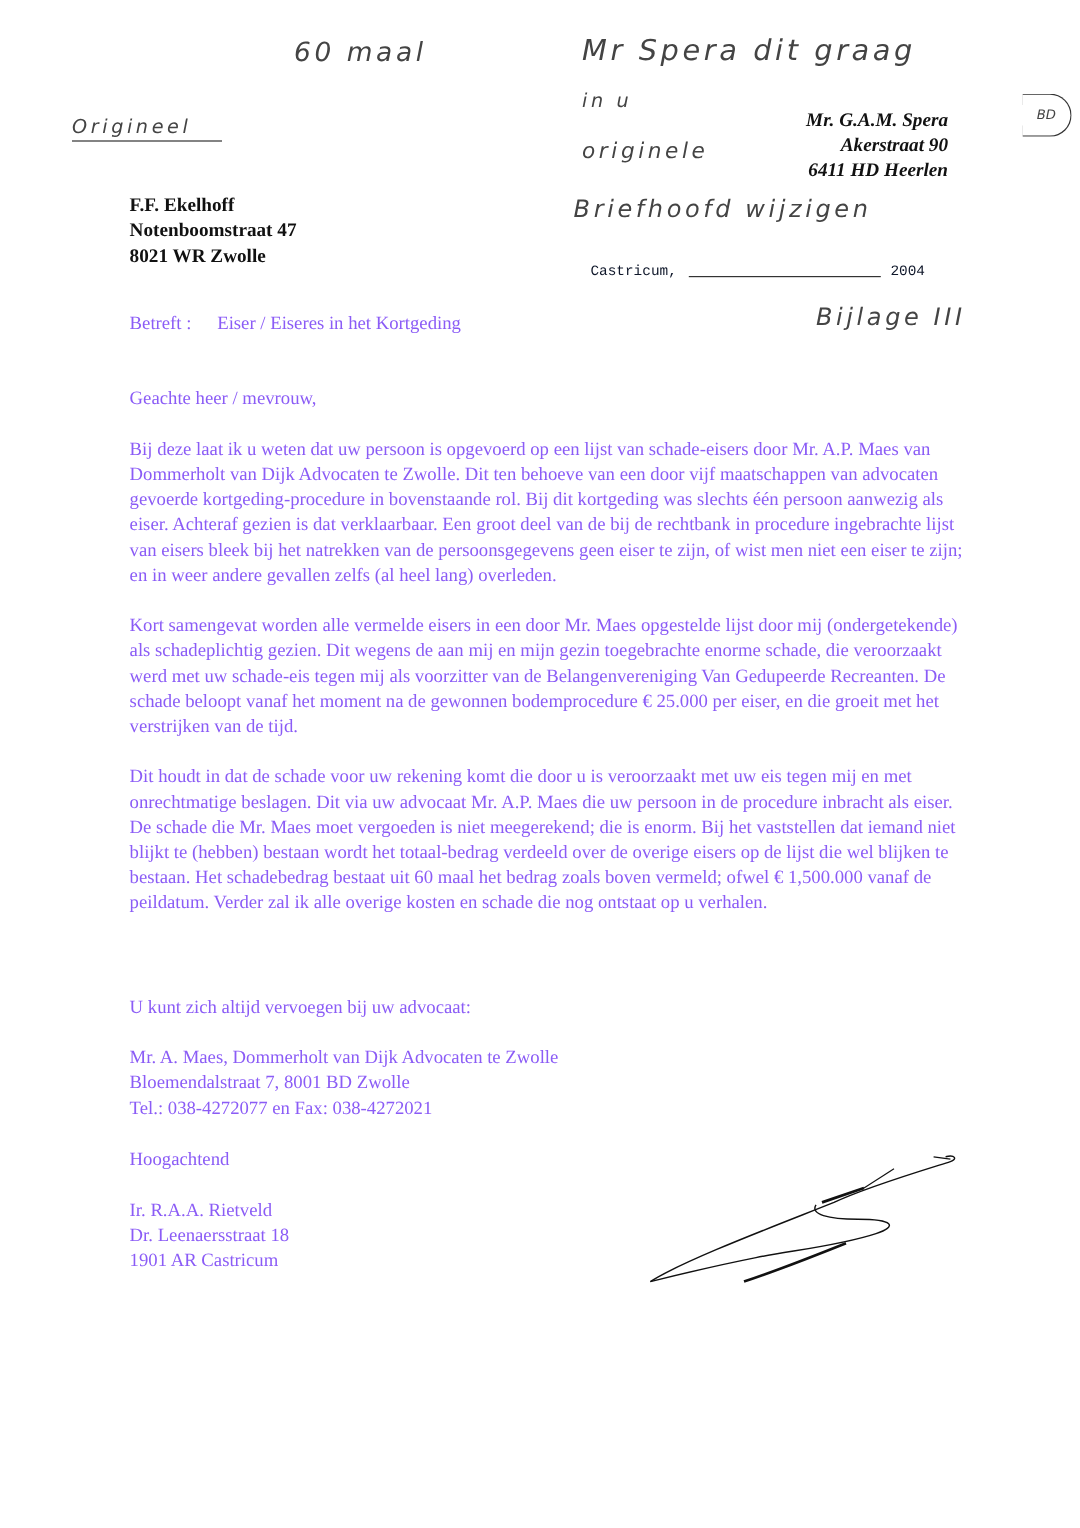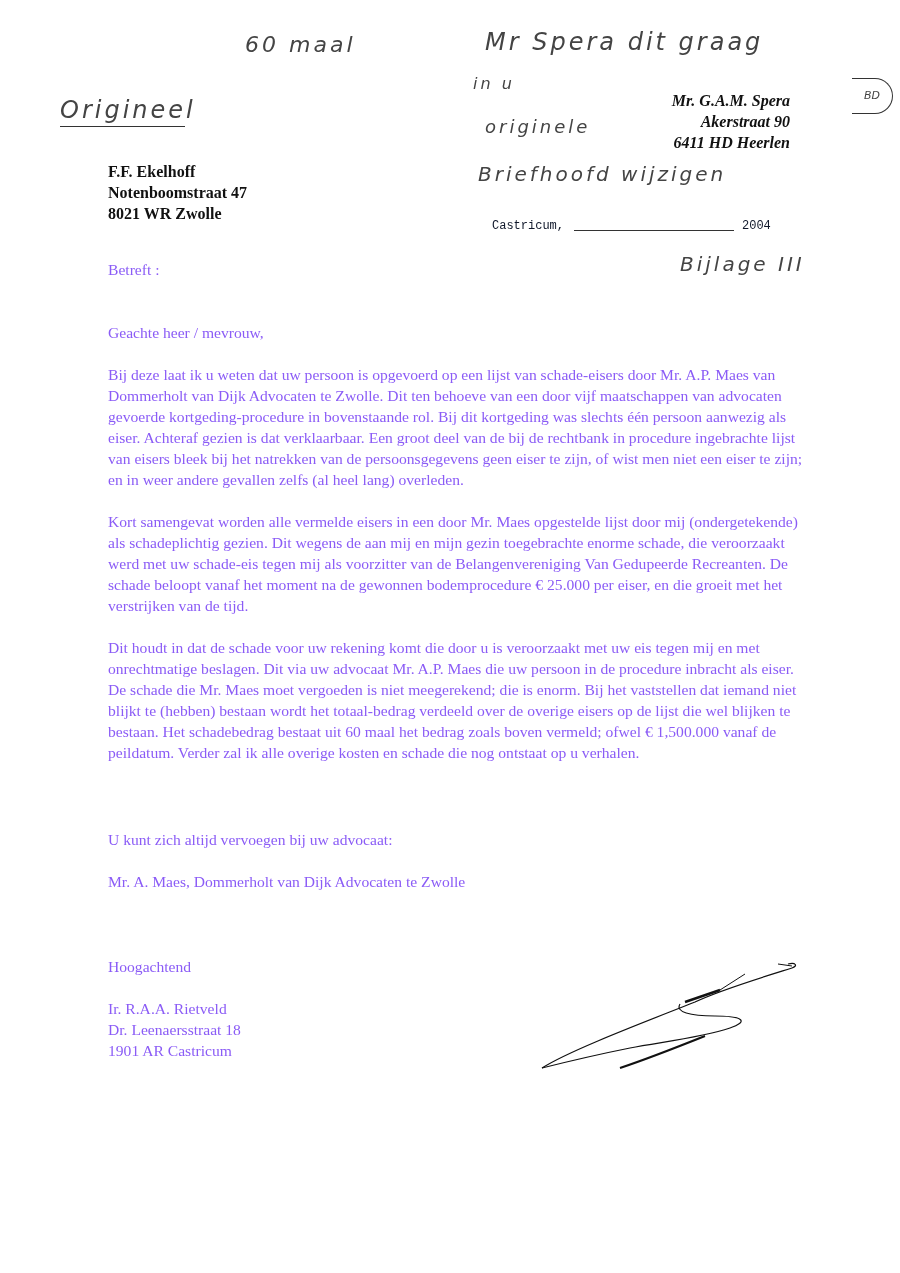--- a/index.html
+++ b/index.html
@@ -11,23 +11,23 @@
   .sender { font-weight: bold; font-size: 16px; line-height: 21px; }
   .recip { font-weight: bold; font-style: italic; font-size: 16px; line-height: 21px; text-align: right; }
   .mono { font-family: "Liberation Mono", monospace; font-size: 12px; color: #0f172a; }
   .body-text { font-size: 15.6px; line-height: 21px; color: #8b5cf6; }
   p { margin: 0; }
 </style>
 </head>
 <body>
 
 <div class="abs hand" style="left:245px; top:20px; font-size:22px;margin-top:12px;">60 maal</div>
-<div class="abs hand" style="left:60px; top:96px; font-size:24px; border-bottom:1.5px solid #333; padding-bottom:2px; width:125px;">Origineel</div>
+<div class="abs hand" style="left:60px; top:96px; font-size:16px; border-bottom:1.5px solid #333; padding-bottom:2px; width:125px;">Origineel</div>
 <div class="abs hand" style="left:485px; top:8px; font-size:24px;margin-top:20px;">Mr Spera dit graag</div>
-<div class="abs hand" style="left:473px; top:74px; font-size:16px;">in u</div>
+<div class="abs hand" style="left:485px; top:74px; font-size:16px;">in u</div>
 <div class="abs hand" style="left:485px; top:116px; font-size:18px;">originele</div>
 <div class="abs hand" style="left:478px; top:162px; font-size:20px;">Briefhoofd wijzigen</div>
 <div class="abs" style="left:852px; top:78px; width:40px; height:34px; border-right:1.5px solid #333; border-top:1px solid #333; border-bottom:1px solid #333; border-radius:0 22px 22px 0; font-family:'DejaVu Sans',sans-serif; font-size:11px; font-style:italic; color:#444; text-align:center; line-height:34px;">BD</div>
 <div class="abs hand" style="left:680px; top:252px; font-size:20px;">Bijlage III</div>
 
 <div class="abs sender" style="left:108px; top:161px;">
   <div>F.F. Ekelhoff</div>
   <div>Notenboomstraat 47</div>
   <div>8021 WR Zwolle</div>
 </div>
@@ -40,35 +40,38 @@
 
 <div class="abs mono" style="left:492px; top:219px; display:flex; align-items:flex-end;">
   <span>Castricum,</span>
   <span style="display:inline-block; width:160px; border-bottom:1px solid #333; margin:0 8px 2px 10px;"></span>
   <span>2004</span>
 </div>
 
 <div class="abs body-text" style="left:108px; top:259px; display:flex;">
   <div style="width:73px;">Betreft :</div>
   <div>
+    <div>Eiser / Eiseres in het Kortgeding</div>
   </div>
 </div>
 
 <div class="abs body-text" style="left:108px; top:322px;">Geachte heer / mevrouw,</div>
 
 <div class="abs body-text" style="left:108px; top:364px; width:702px;">
   <p>Bij deze laat ik u weten dat uw persoon is opgevoerd op een lijst van schade-eisers door Mr. A.P. Maes van Dommerholt van Dijk Advocaten te Zwolle. Dit ten behoeve van een door vijf maatschappen van advocaten gevoerde kortgeding-procedure in bovenstaande rol. Bij dit kortgeding was slechts één persoon aanwezig als eiser. Achteraf gezien is dat verklaarbaar. Een groot deel van de bij de rechtbank in procedure ingebrachte lijst van eisers bleek bij het natrekken van de persoonsgegevens geen eiser te zijn, of wist men niet een eiser te zijn; en in weer andere gevallen zelfs (al heel lang) overleden.</p>
   <p style="margin-top:21px;">Kort samengevat worden alle vermelde eisers in een door Mr. Maes opgestelde lijst door mij (ondergetekende) als schadeplichtig gezien. Dit wegens de aan mij en mijn gezin toegebrachte enorme schade, die veroorzaakt werd met uw schade-eis tegen mij als voorzitter van de Belangenvereniging Van Gedupeerde Recreanten. De schade beloopt vanaf het moment na de gewonnen bodemprocedure € 25.000 per eiser, en die groeit met het verstrijken van de tijd.</p>
   <p style="margin-top:21px;">Dit houdt in dat de schade voor uw rekening komt die door u is veroorzaakt met uw eis tegen mij en met onrechtmatige beslagen. Dit via uw advocaat Mr. A.P. Maes die uw persoon in de procedure inbracht als eiser. De schade die Mr. Maes moet vergoeden is niet meegerekend; die is enorm. Bij het vaststellen dat iemand niet blijkt te (hebben) bestaan wordt het totaal-bedrag verdeeld over de overige eisers op de lijst die wel blijken te bestaan. Het schadebedrag bestaat uit 60 maal het bedrag zoals boven vermeld; ofwel € 1,500.000 vanaf de peildatum. Verder zal ik alle overige kosten en schade die nog ontstaat op u verhalen.</p>
 </div>
 
 <div class="abs body-text" style="left:108px; top:829px;">U kunt zich altijd vervoegen bij uw advocaat:</div>
 
 <div class="abs body-text" style="left:108px; top:871px;">
   <div>Mr. A. Maes, Dommerholt van Dijk Advocaten te Zwolle</div>
+  <div>Bloemendalstraat 7, 8001 BD Zwolle</div>
+  <div>Tel.: 038-4272077 en Fax: 038-4272021</div>
 </div>
 
 <div class="abs body-text" style="left:108px; top:956px;">Hoogachtend</div>
 
 <div class="abs body-text" style="left:108px; top:998px;">
   <div>Ir. R.A.A. Rietveld</div>
   <div>Dr. Leenaersstraat 18</div>
   <div>1901 AR Castricum</div>
 </div>
 

